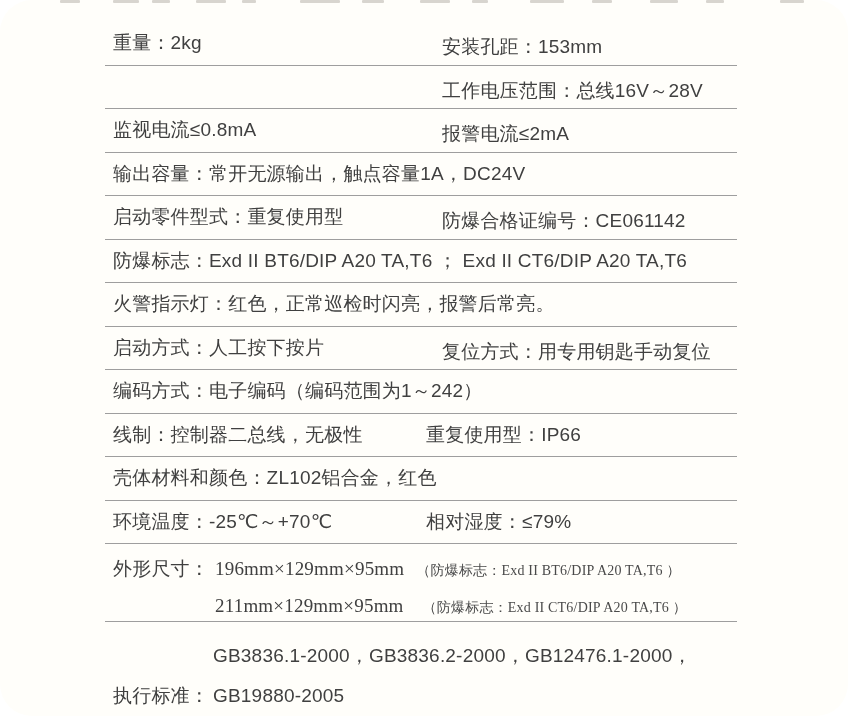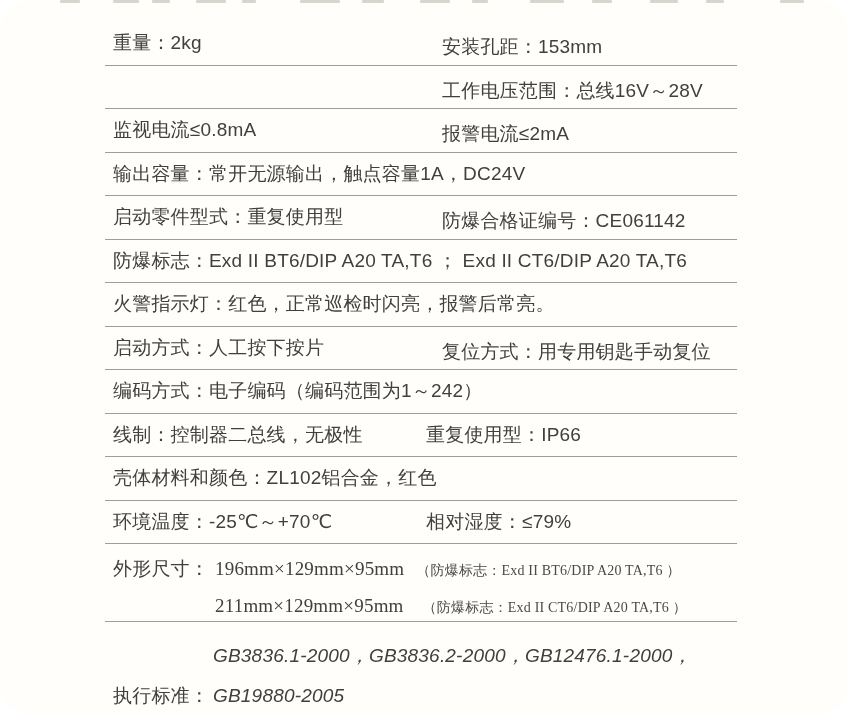--- a/index.html
+++ b/index.html
@@ -44,21 +44,21 @@
   .note2{margin-left:19px;}
   
   .row-std{
     height:94px;
     border-bottom:none;
     align-items:flex-end;
     padding-top:10px;
   }
   .std-label{line-height:40px;}
   .std-lines{margin-left:4px;}
-  .std-lines > div{line-height:40px;font-style:italic;}
+  .std-lines > div{line-height:40px;}
   
   .top-remnant{position:absolute;top:0;left:0;width:848px;height:5px;}
   .top-remnant span{position:absolute;top:0;height:3px;background:#d8d5cf;border-radius:1px;}
 </style>
 </head>
 <body>
 
 <div class="sheet">
 
   <div class="top-remnant">

